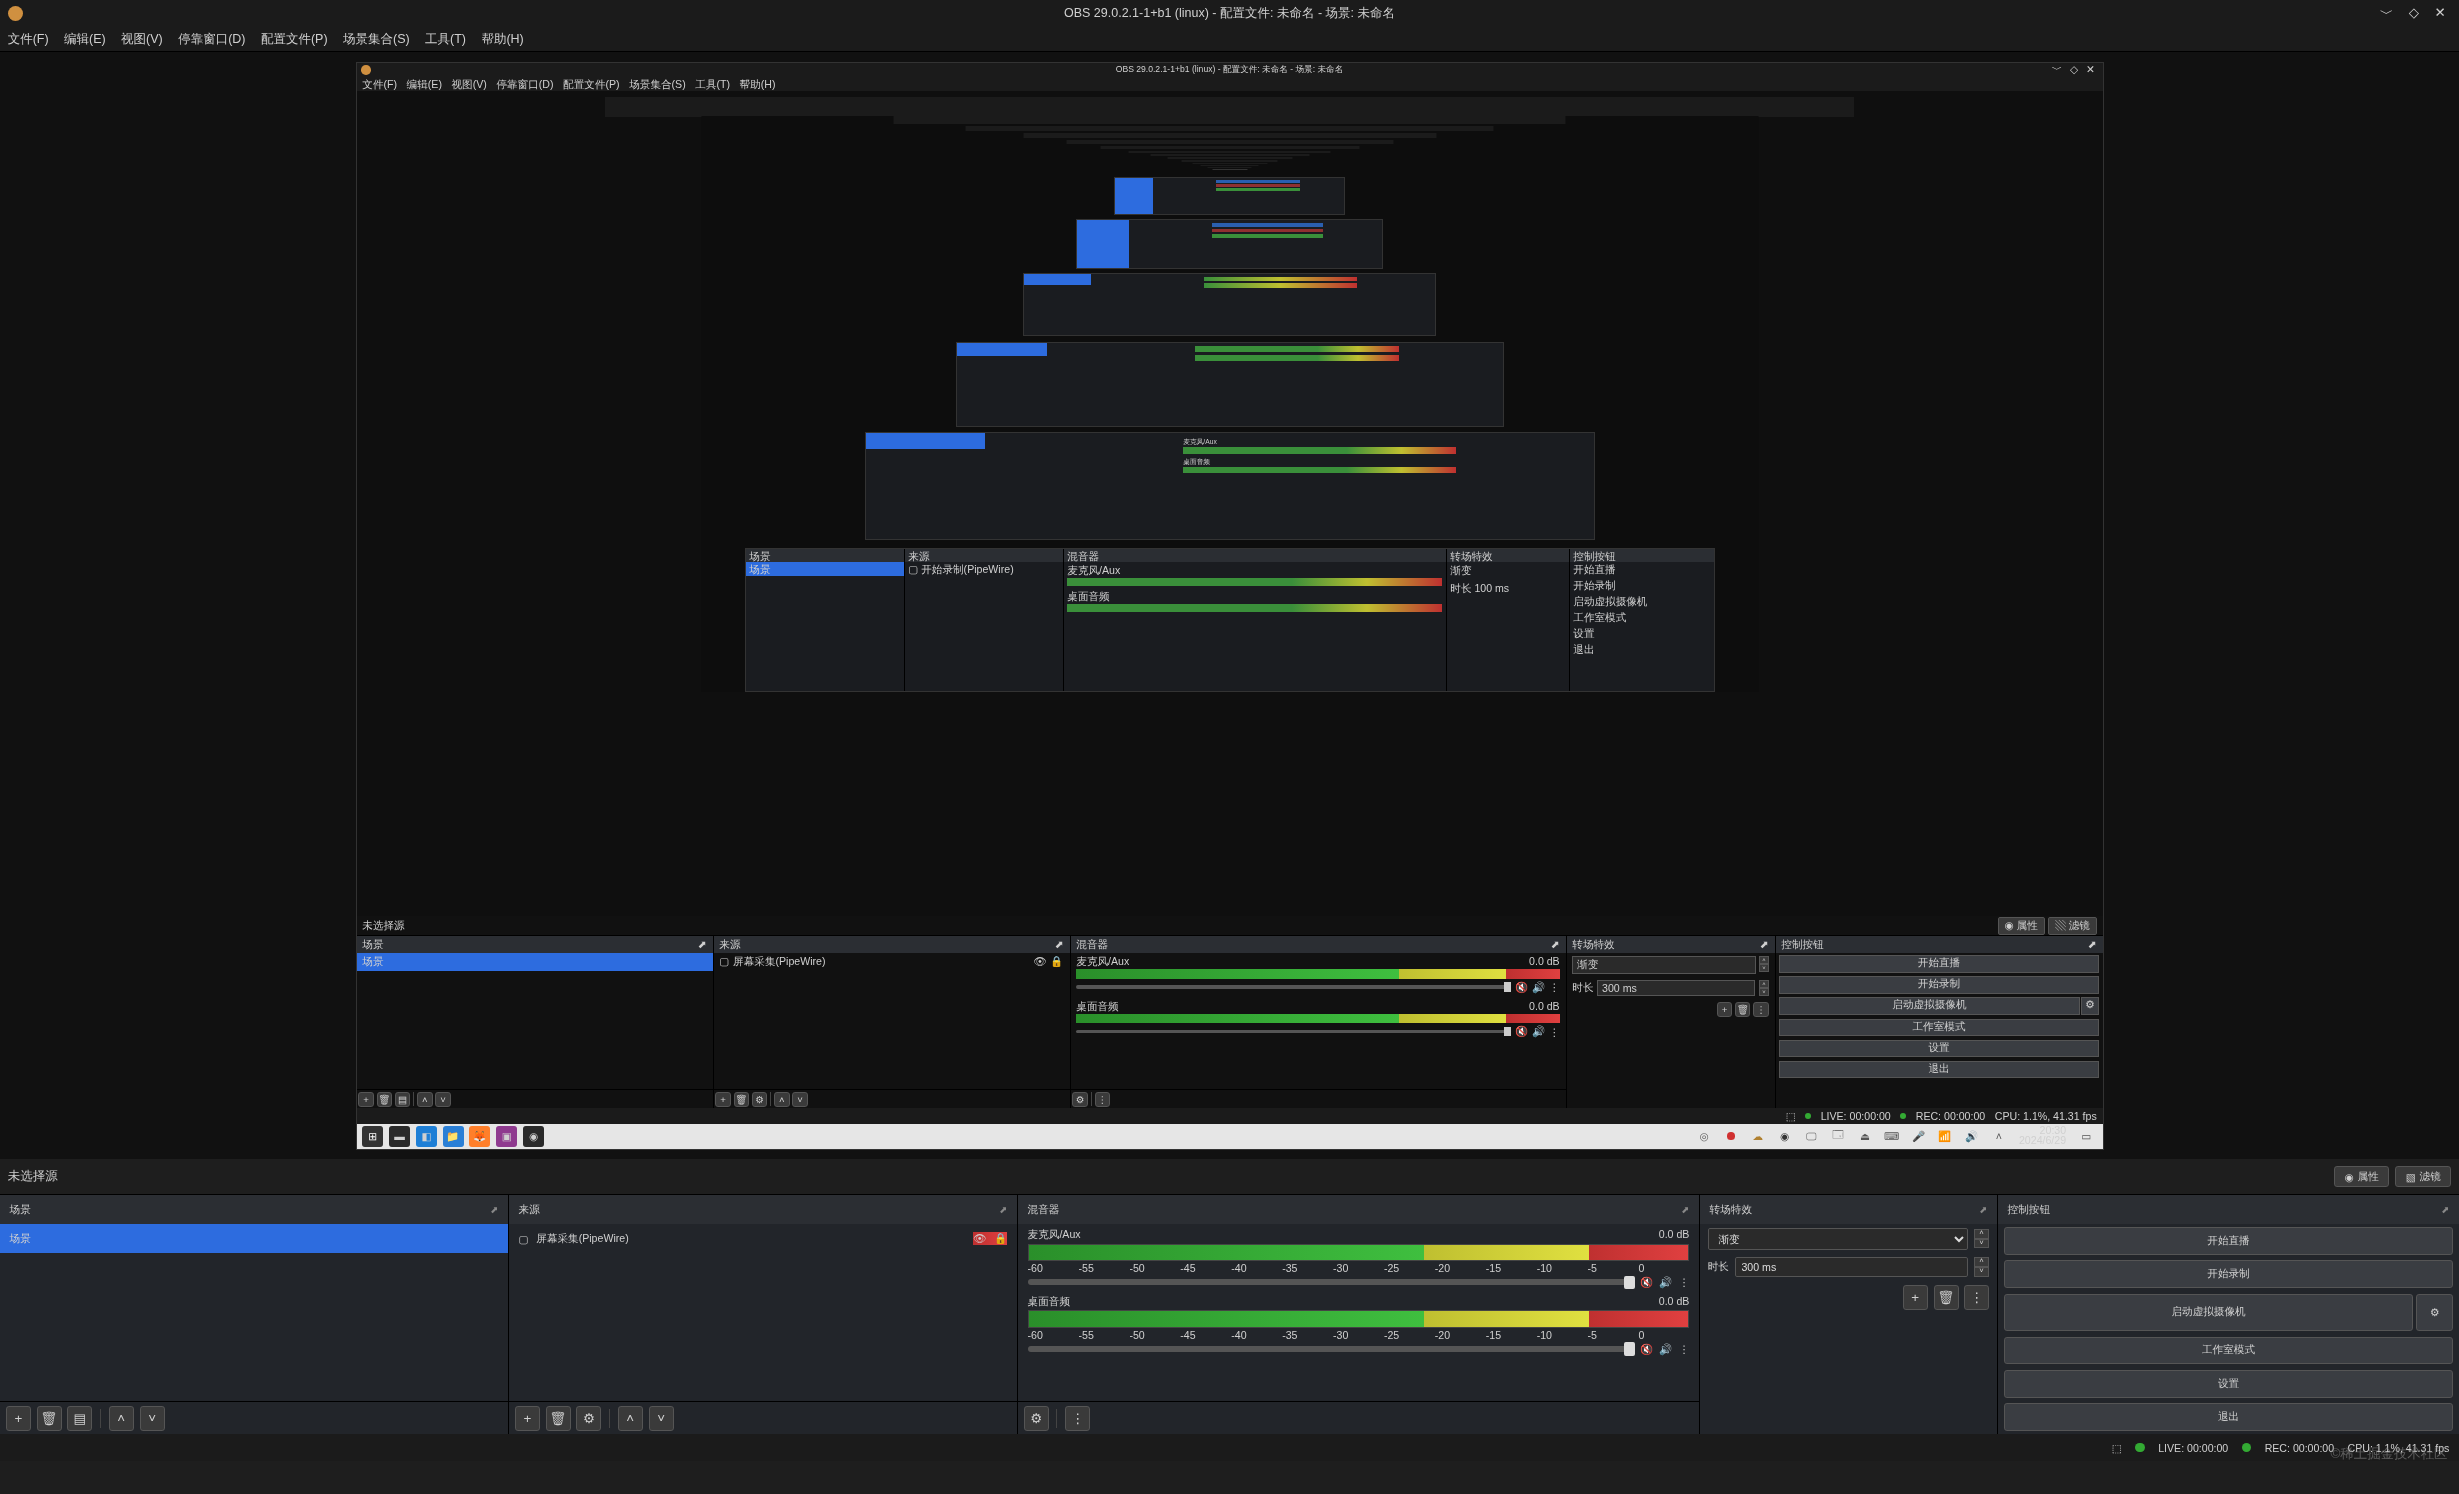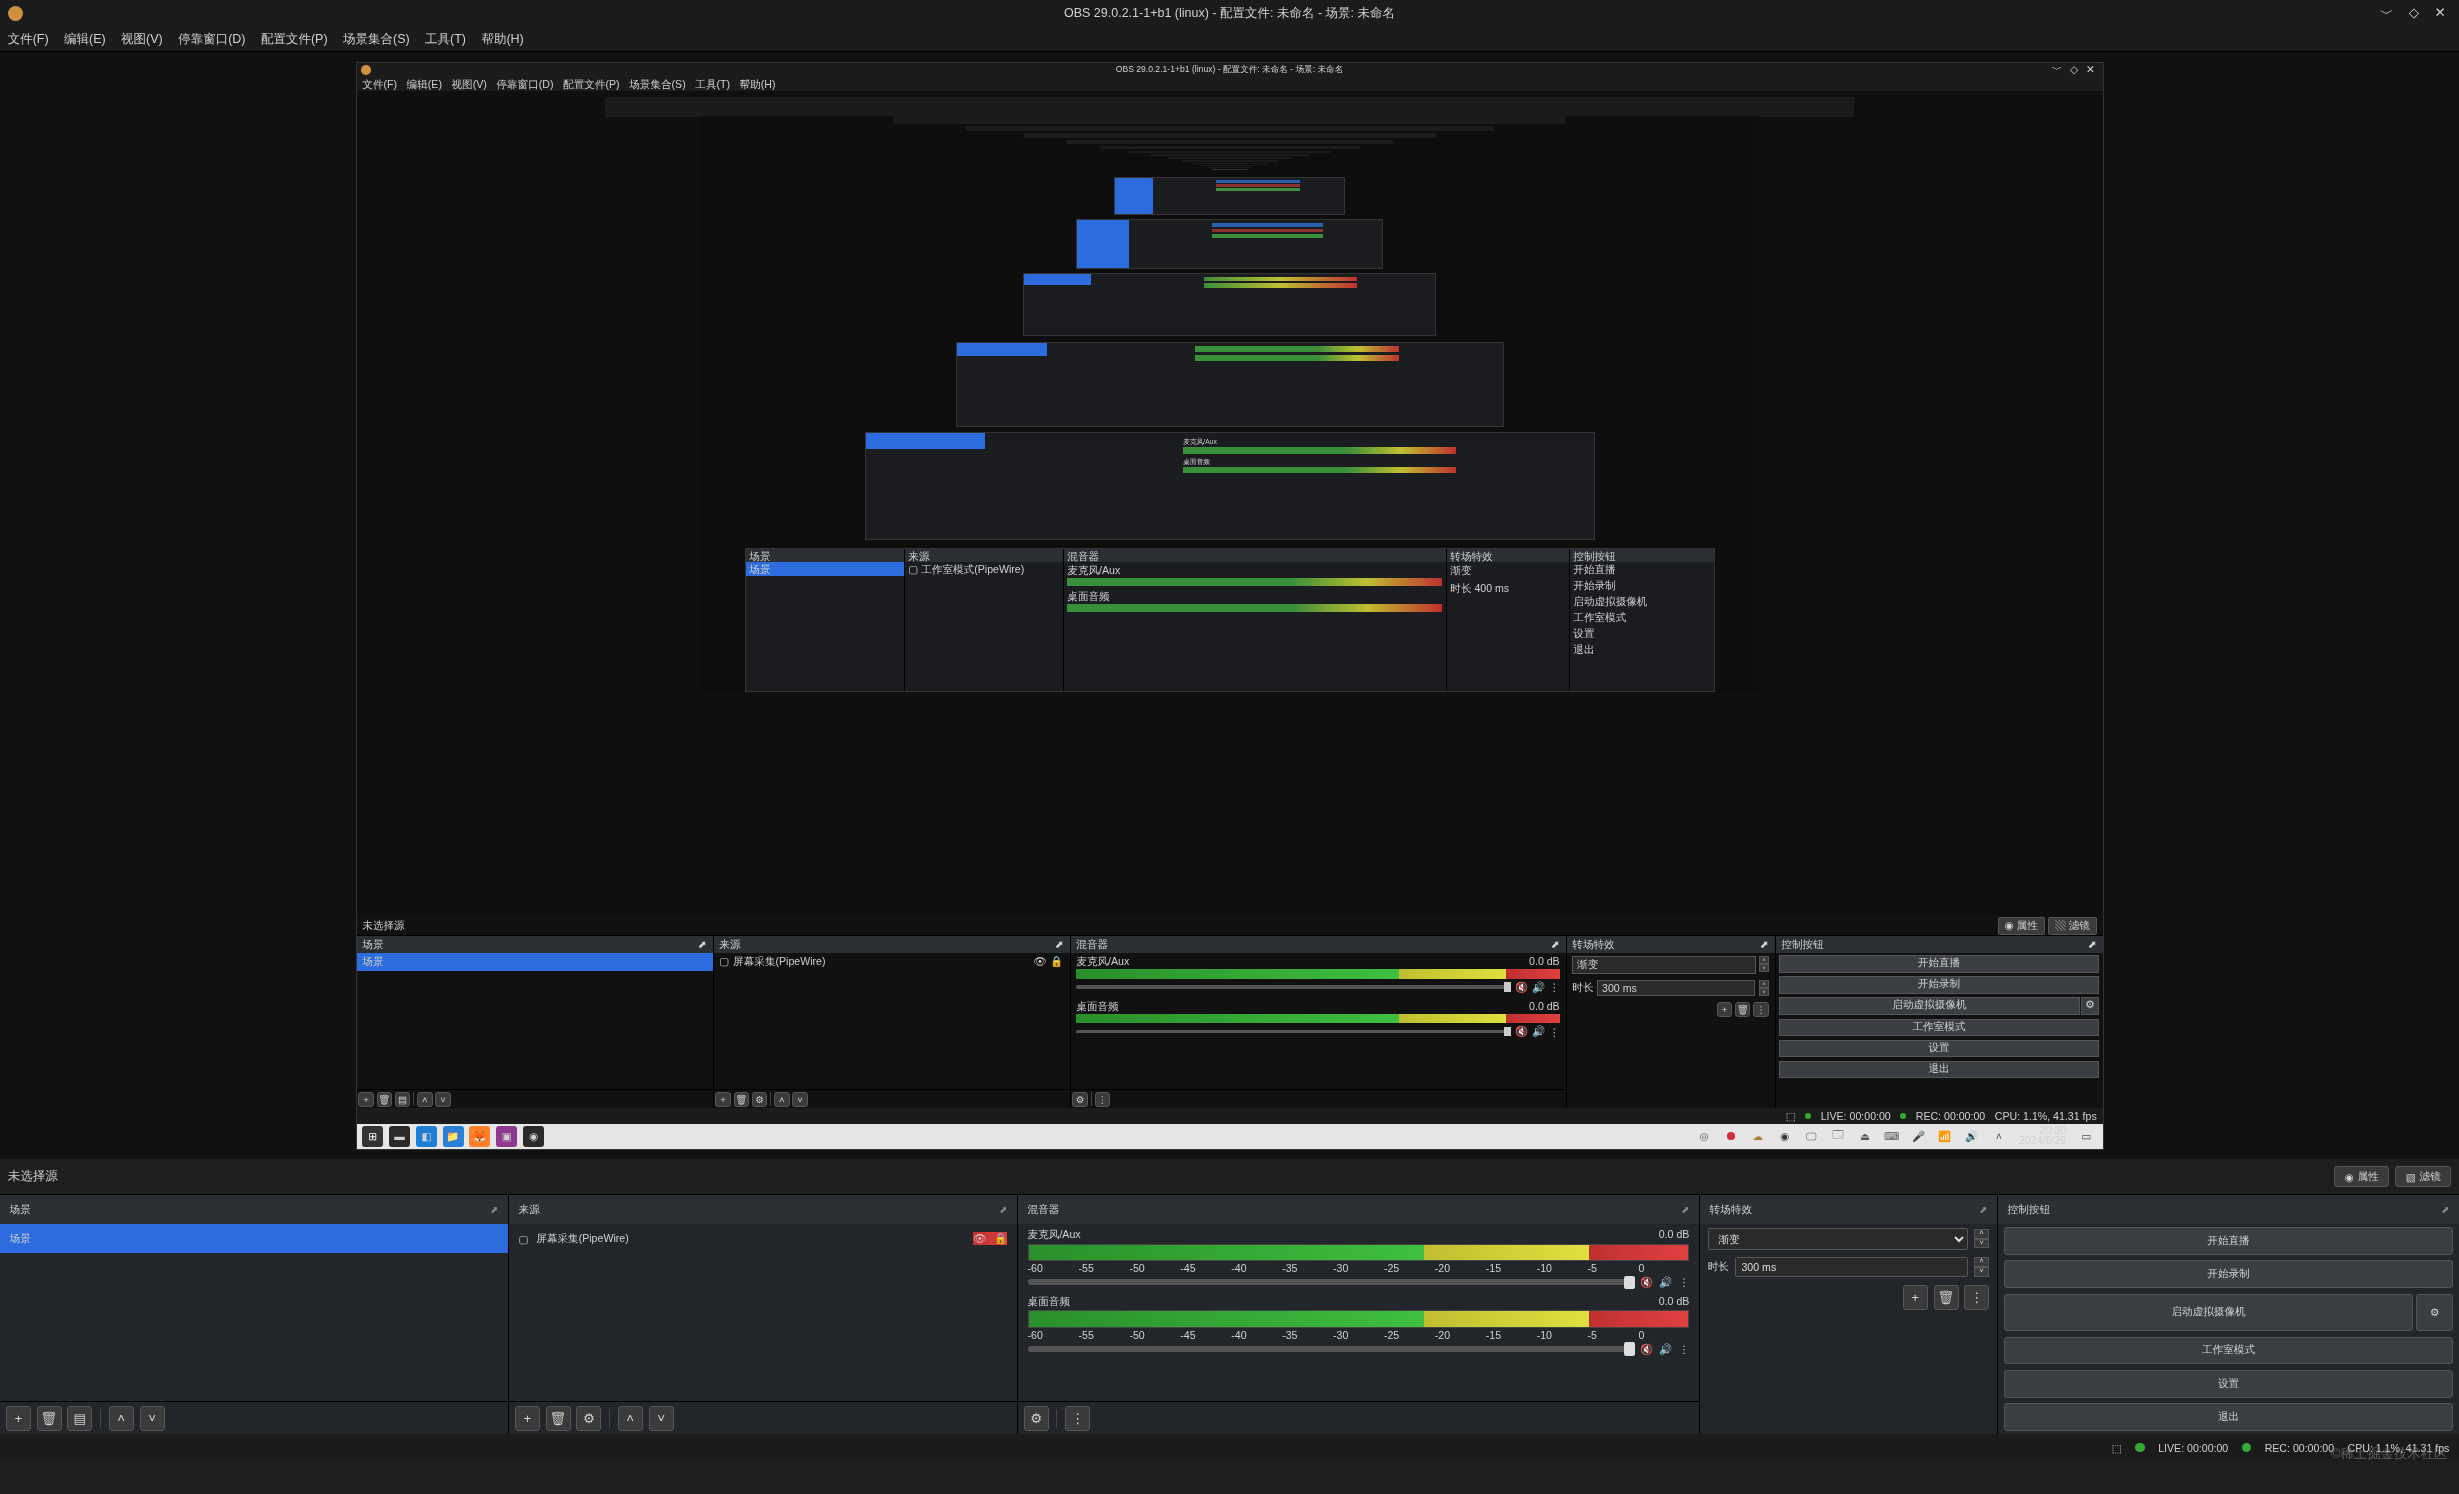--- a/index.html
+++ b/index.html
@@ -196,33 +196,33 @@
                 </div>
                 <div style="width:133px;"></div>
               </div>
               <div style="margin:0 auto;width:970px;height:144px;background:#1a1c20;border:1px solid #333;display:flex;font-size:7.7px;">
                 <div style="width:159px;border-right:1px solid #000;">
                   <div style="height:13.4px;background:#2b2e33;padding:1px 3.8px;">场景</div>
                   <div style="height:13.4px;background:#2d6cdf;padding:1px 3.8px;">场景</div>
                 </div>
                 <div style="width:159px;border-right:1px solid #000;">
                   <div style="height:13.4px;background:#2b2e33;padding:1px 3.8px;">来源</div>
-                  <div style="height:13.4px;padding:1px 3.8px;">▢ 工作室模式(PipeWire)</div>
+                  <div style="height:13.4px;padding:1px 3.8px;">▢ 开始录制(PipeWire)</div>
                 </div>
                 <div style="flex:1;border-right:1px solid #000;padding:1.9px 3.8px;">
                   <div style="height:13.4px;background:#2b2e33;margin:-1.9px -3.8px 1.9px -3.8px;padding:1px 3.8px;">混音器</div>
                   <div>麦克风/Aux</div>
                   <div style="height:7.7px;background:linear-gradient(to right,#3a8f3a 60%,#bfbf30 80%,#bf3030);"></div>
                   <div style="margin-top:3.8px;">桌面音频</div>
                   <div style="height:7.7px;background:linear-gradient(to right,#3a8f3a 60%,#bfbf30 80%,#bf3030);"></div>
                 </div>
                 <div style="width:123px;border-right:1px solid #000;">
                   <div style="height:13.4px;background:#2b2e33;padding:1px 3.8px;">转场特效</div>
                   <div style="padding:1.9px 3.8px;">渐变</div>
-                  <div style="padding:1.9px 3.8px;">时长 400 ms</div>
+                  <div style="padding:1.9px 3.8px;">时长 100 ms</div>
                 </div>
                 <div style="width:144px;">
                   <div style="height:13.4px;background:#2b2e33;padding:1px 3.8px;">控制按钮</div>
                   <div style="padding:1px 3.8px;">开始直播</div>
                   <div style="padding:1px 3.8px;">开始录制</div>
                   <div style="padding:1px 3.8px;">启动虚拟摄像机</div>
                   <div style="padding:1px 3.8px;">工作室模式</div>
                   <div style="padding:1px 3.8px;">设置</div>
                   <div style="padding:1px 3.8px;">退出</div>
                 </div>

